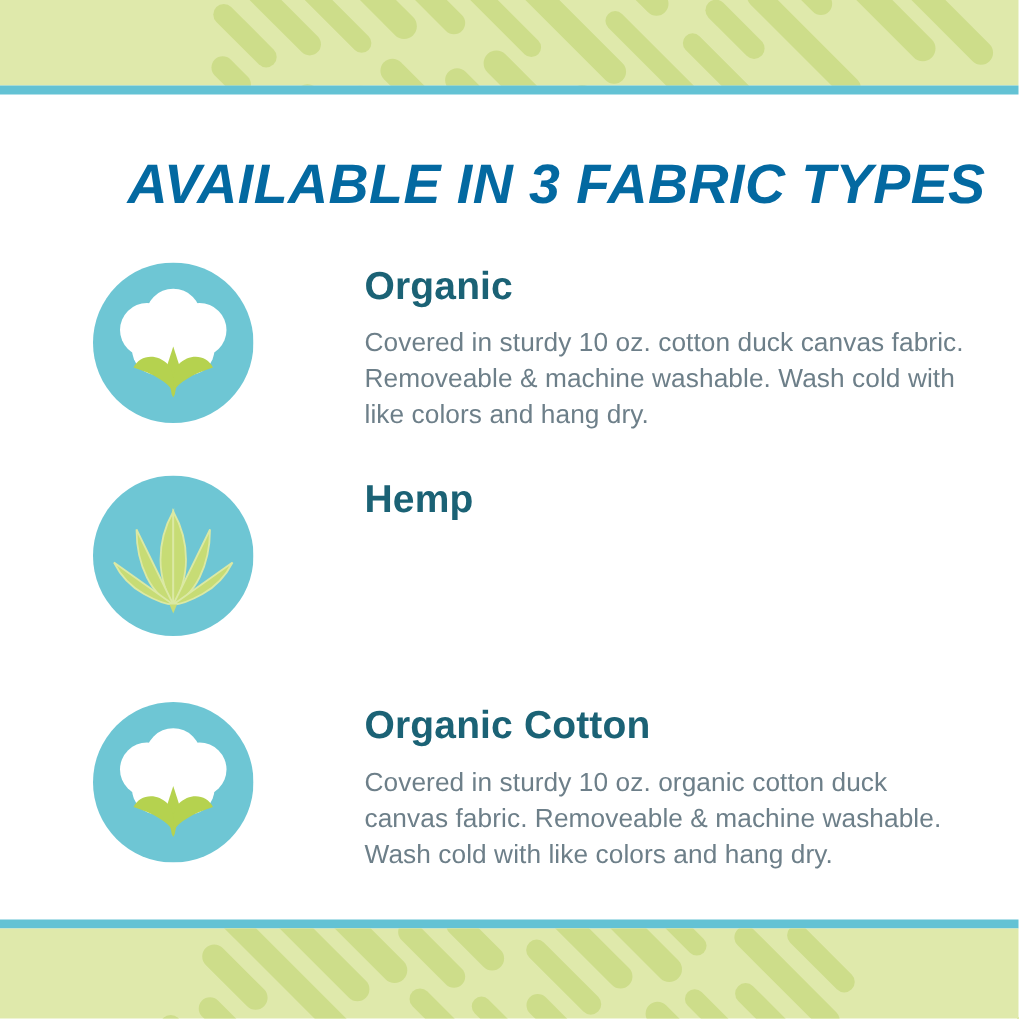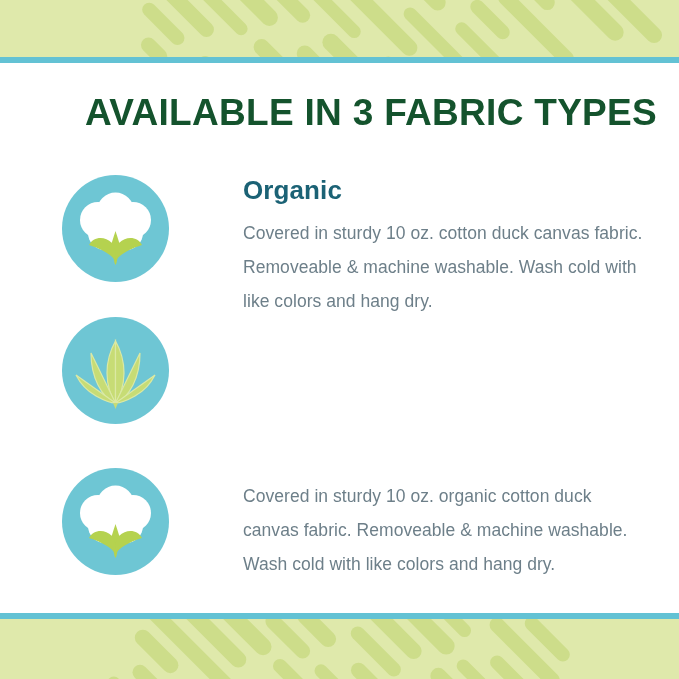--- a/index.html
+++ b/index.html
@@ -58,27 +58,28 @@
     height: 6px;
     background: #63c2d4;
   }
   .rule-top    { top: 57px; }
   .rule-bottom { top: 613px; }
 
   
   .page-title {
     position: absolute;
     left: 85px;
-    top: 92px;
+    top: 102px;
     font-size: 37px;
     font-weight: bold;
     letter-spacing: 0.3px;
-    color: #14532d;
+    color: #0369a1;
     white-space: nowrap;
     font-family: "Liberation Sans", sans-serif;
+    font-style: italic;
   }
 
   
   .feature {
     position: absolute;
     left: 0;
     width: 679px;
   }
   .feature-1 { top: 175px; }
   .feature-2 { top: 317px; }
@@ -103,21 +104,21 @@
     margin: 0;
     font-size: 26px;
     font-weight: bold;
     color: #1b6275;
     line-height: 30px;
     letter-spacing: 0.1px;
   }
   .feature-body {
     margin: 11px 0 0 0;
     font-size: 17.5px;
-    line-height: 34px;
+    line-height: 24px;
     color: #6d7f89;
     letter-spacing: 0.05px;
   }
 </style>
 </head>
 <body>
 
 <div class="page">
 
   <div class="banner banner-top">
@@ -183,20 +184,21 @@
           <path d="M53.5 86 L53.5 24 C58 32 62 44 62 56 C62 68 58 80 53.5 86 Z"></path>
           <path d="M53.5 86 L29 36 C29 46 31 58 36 68 C41 78 48 84 53.5 86 Z"></path>
           <path d="M53.5 86 L78 36 C78 46 76 58 71 68 C66 78 59 84 53.5 86 Z"></path>
           <path d="M53.5 86 L14 58 C18 66 25 74 34 79 C43 84 50 86 53.5 86 Z"></path>
           <path d="M53.5 86 L93 58 C89 66 82 74 73 79 C64 84 57 86 53.5 86 Z"></path>
         </g>
         <path d="M53.5 92 L51 86 L56 86 Z" fill="#c7dc75"></path>
       </svg>
     </div>
     <div class="feature-text">
+      <h2 class="feature-heading">Hemp</h2>
     </div>
   </div>
 
   <div class="feature feature-3">
     <div class="icon-wrap">
       <svg viewBox="0 0 107 107" xmlns="http://www.w3.org/2000/svg">
         <circle cx="53.5" cy="53.5" r="53.5" fill="#6ec6d4"></circle>
         <g>
           <circle cx="36" cy="45" r="18" fill="#ffffff"></circle>
           <circle cx="71" cy="45" r="18" fill="#ffffff"></circle>
@@ -204,20 +206,21 @@
           <circle cx="43" cy="58" r="17" fill="#ffffff"></circle>
           <circle cx="64" cy="58" r="17" fill="#ffffff"></circle>
           <rect x="30" y="42" width="47" height="26" fill="#ffffff"></rect>
         </g>
         <path d="M53.5 56 L58 70 L54.5 88 L53.5 90 L52.5 88 L49 70 Z" fill="#b5d24f"></path>
         <path d="M53.5 86 C50 80 40 74 27 70 C31 62 42 60 50 68 C53 71 54 76 53.5 86 Z" fill="#b5d24f"></path>
         <path d="M53.5 86 C57 80 67 74 80 70 C76 62 65 60 57 68 C54 71 53 76 53.5 86 Z" fill="#b5d24f"></path>
       </svg>
     </div>
     <div class="feature-text">
+      <h2 class="feature-heading">Organic Cotton</h2>
       <p class="feature-body">Covered in sturdy 10 oz. organic cotton duck canvas fabric. Removeable &amp; machine washable. Wash cold with like colors and hang dry.</p>
     </div>
   </div>
 
   <div class="rule rule-bottom"></div>
   <div class="banner banner-bottom">
     <div class="banner-stripes">
         <div class="bar" style="left: 208px; top: -31.1089px; width: 14.3894px; height: 54.3266px; background: rgb(205, 221, 138);"></div>
         <div class="bar" style="left: 234px; top: -21.0631px; width: 14.7896px; height: 94.3693px; background: rgb(205, 221, 138);"></div>
         <div class="bar" style="left: 260px; top: -44.3529px; width: 15.8568px; height: 55.4029px; background: rgb(205, 221, 138);"></div>

